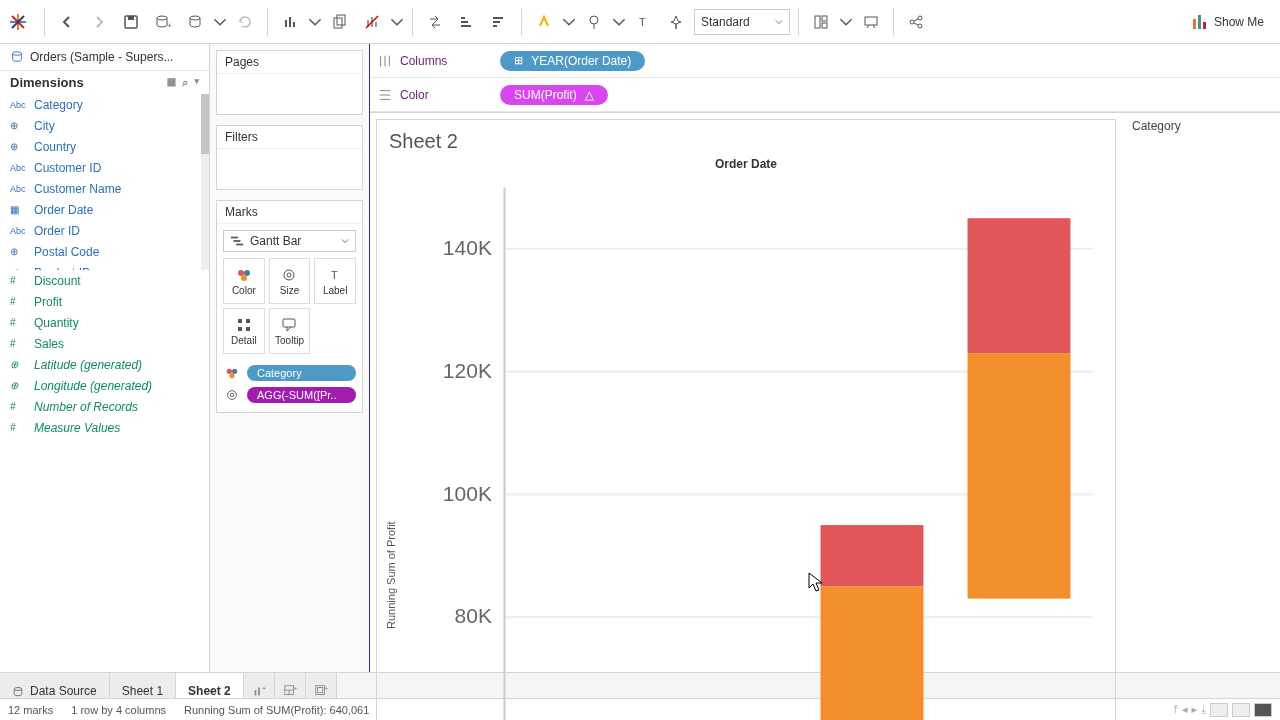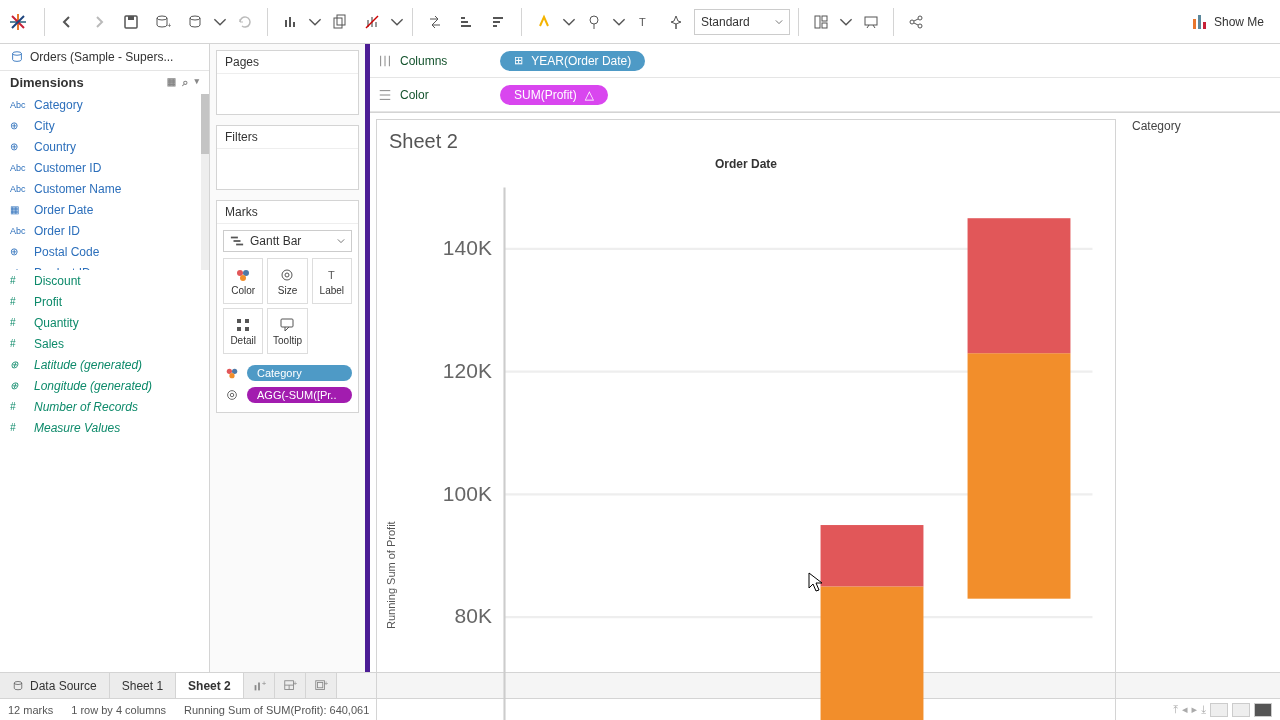--- a/index.html
+++ b/index.html
@@ -11,21 +11,21 @@
 .toolbar .sep { width: 1px; height: 28px; background: #d4d4d4; margin: 0 4px; }
 .tbtn { width: 28px; height: 28px; display: flex; align-items: center; justify-content: center; border-radius: 2px; cursor: pointer; color: #555; }
 .tbtn svg { width: 16px; height: 16px; }
 .tbtn.small-drop { width: 14px; justify-content: flex-start; }
 .fit-select { height: 26px; width: 96px; border: 1px solid #ccc; display: flex; align-items: center; padding: 0 6px; justify-content: space-between; cursor: pointer; }
 .showme { margin-left: auto; display: flex; align-items: center; gap: 6px; cursor: pointer; padding: 4px 8px; }
 
 
 .main { display: flex; height: calc(720px - 44px - 26px - 22px); }
 .col-data { width: 210px; border-right: 1px solid #d4d4d4; display: flex; flex-direction: column; }
-.col-cards { width: 160px; border-right: 5px solid #4c1d95; background: #fafafa; display: flex; flex-direction: column; gap: 10px; padding: 6px; }
+.col-cards { width: 160px; border-right: 1px solid #4c1d95; background: #fafafa; display: flex; flex-direction: column; gap: 10px; padding: 6px; }
 .col-viz { flex: 1; display: flex; flex-direction: column; }
 
 
 .data-tabs { display: flex; border-bottom: 1px solid #d4d4d4; }
 .data-tab { flex: 1; padding: 6px 10px; cursor: pointer; font-size: 13px; }
 .data-tab.active { font-weight: 600; }
 .data-tab.inactive { color: #666; display:flex; align-items:center; justify-content:space-between;}
 .datasource { padding: 6px 10px; display: flex; align-items: center; gap: 6px; border-bottom: 1px solid #e5e5e5; }
 .section-hdr { padding: 4px 10px; font-weight: 600; font-size: 13px; display:flex; align-items:center; justify-content:space-between;}
 .field-list { overflow-y: auto; position: relative; }
@@ -50,21 +50,21 @@
 .pill-stack { padding: 4px 6px 8px; display:flex; flex-direction:column; gap:4px;}
 .mpill { display:flex; align-items:center; gap:6px;}
 .mpill .pic { width:18px; height:18px; display:flex; align-items:center; justify-content:center;}
 .mpill .pill { flex:1; border-radius: 10px; padding: 2px 10px; color:#fff; font-size:11px; white-space:nowrap; overflow:hidden; text-overflow:ellipsis;}
 .pill-blue { background:#4e9ac6; }
 .pill-green { background:#a21caf; }
 
 
 .shelves { border-bottom:1px solid #d4d4d4; }
 .shelf { display:flex; align-items:center; height:34px; border-bottom:1px solid #e5e5e5; padding:0 8px; gap:12px; }
-.shelf-label { display:flex; align-items:center; gap:8px; width:110px; color:#14532d;}
+.shelf-label { display:flex; align-items:center; gap:8px; width:110px; color:#701a75;}
 .shelf-pill { border-radius:12px; color:#fff; padding:3px 14px; font-size:12px; display:flex; align-items:center; gap:8px;}
 .shelf-pill.blue { background:#4e9ac6;}
 .shelf-pill.green { background:#d946ef;}
 .shelf-pill .plus { font-size:11px; }
 .shelf-pill .warn { font-size:12px; }
 
 
 .viz-wrap { flex:1; display:flex; }
 .viz-main { flex:1; border:1px solid #d4d4d4; margin:6px; padding:10px 12px 4px; display:flex; flex-direction:column; position:relative;}
 .sheet-title { font-size:20px; color:#555; margin-bottom:4px;}
@@ -75,21 +75,21 @@
 
 
 .chart-title { text-align:center; font-size:12px; font-weight:600; color:#333; margin-bottom:6px;}
 .chart { flex:1; position:relative; }
 .chart svg { width:100%; height:100%; }
 .ylabel { position:absolute; left:-4px; top:50%; transform: rotate(-90deg) translateX(40%); transform-origin:left top; font-size:11px; color:#555; white-space:nowrap;}
 .cursor-arrow { position:absolute; left:808px; top:572px; pointer-events:none; }
 
 
 .bottom-tabs { height:26px; border-top:1px solid #d4d4d4; display:flex; align-items:stretch; background:#f5f5f5;}
-.btab { padding:0 12px; display:flex; align-items:center; gap:6px; border-right:1px solid #d4d4d4; cursor:pointer; font-size:12px; background:#ececec;}
+.btab { padding:0 12px; display:flex; align-items:flex-end; gap:6px; border-right:1px solid #d4d4d4; cursor:pointer; font-size:12px; background:#ececec;}
 .btab.active { background:#fff; font-weight:600;}
 .btab.icon-only { padding:0 8px;}
 .btab.icon-only svg { width:14px; height:14px;}
 
 
 .status { height:22px; border-top:1px solid #d4d4d4; display:flex; align-items:center; padding:0 8px; gap:18px; font-size:11px; color:#555; background:#fff;}
 .status .right { margin-left:auto; display:flex; gap:4px;}
 .status .right .sbtn { width:18px; height:14px; border:1px solid #ccc; background:#eee;}
 </style>
 </head>

